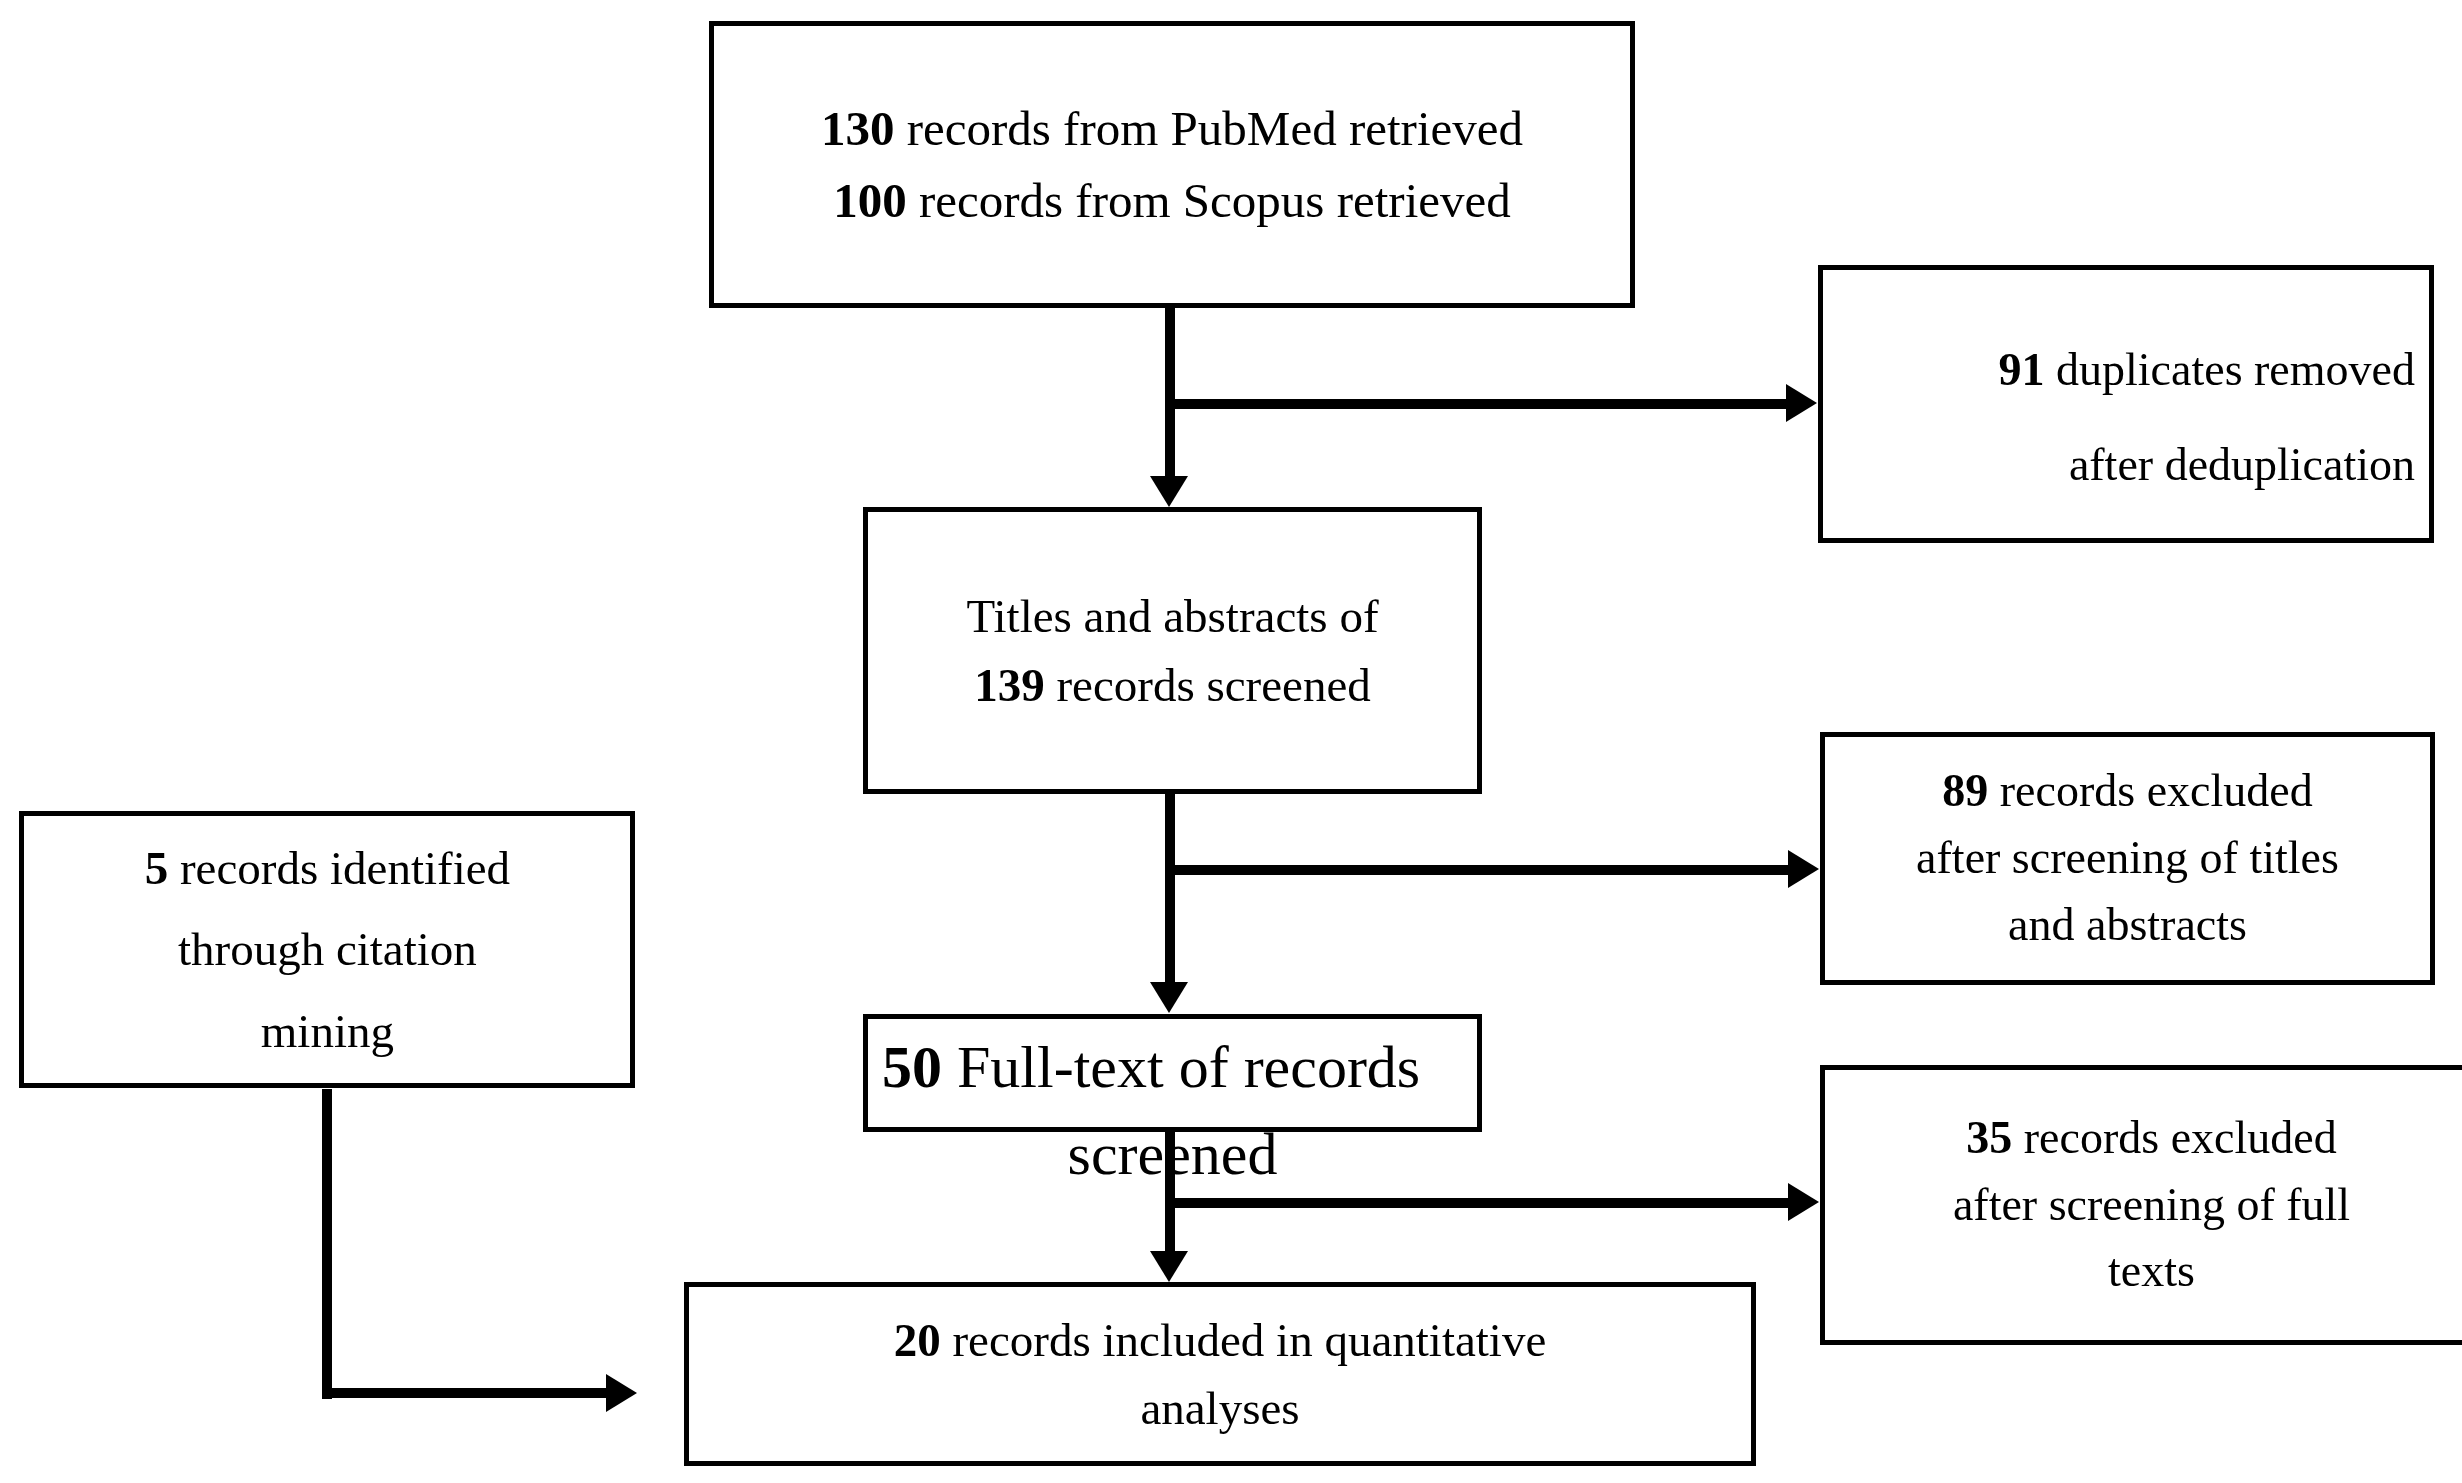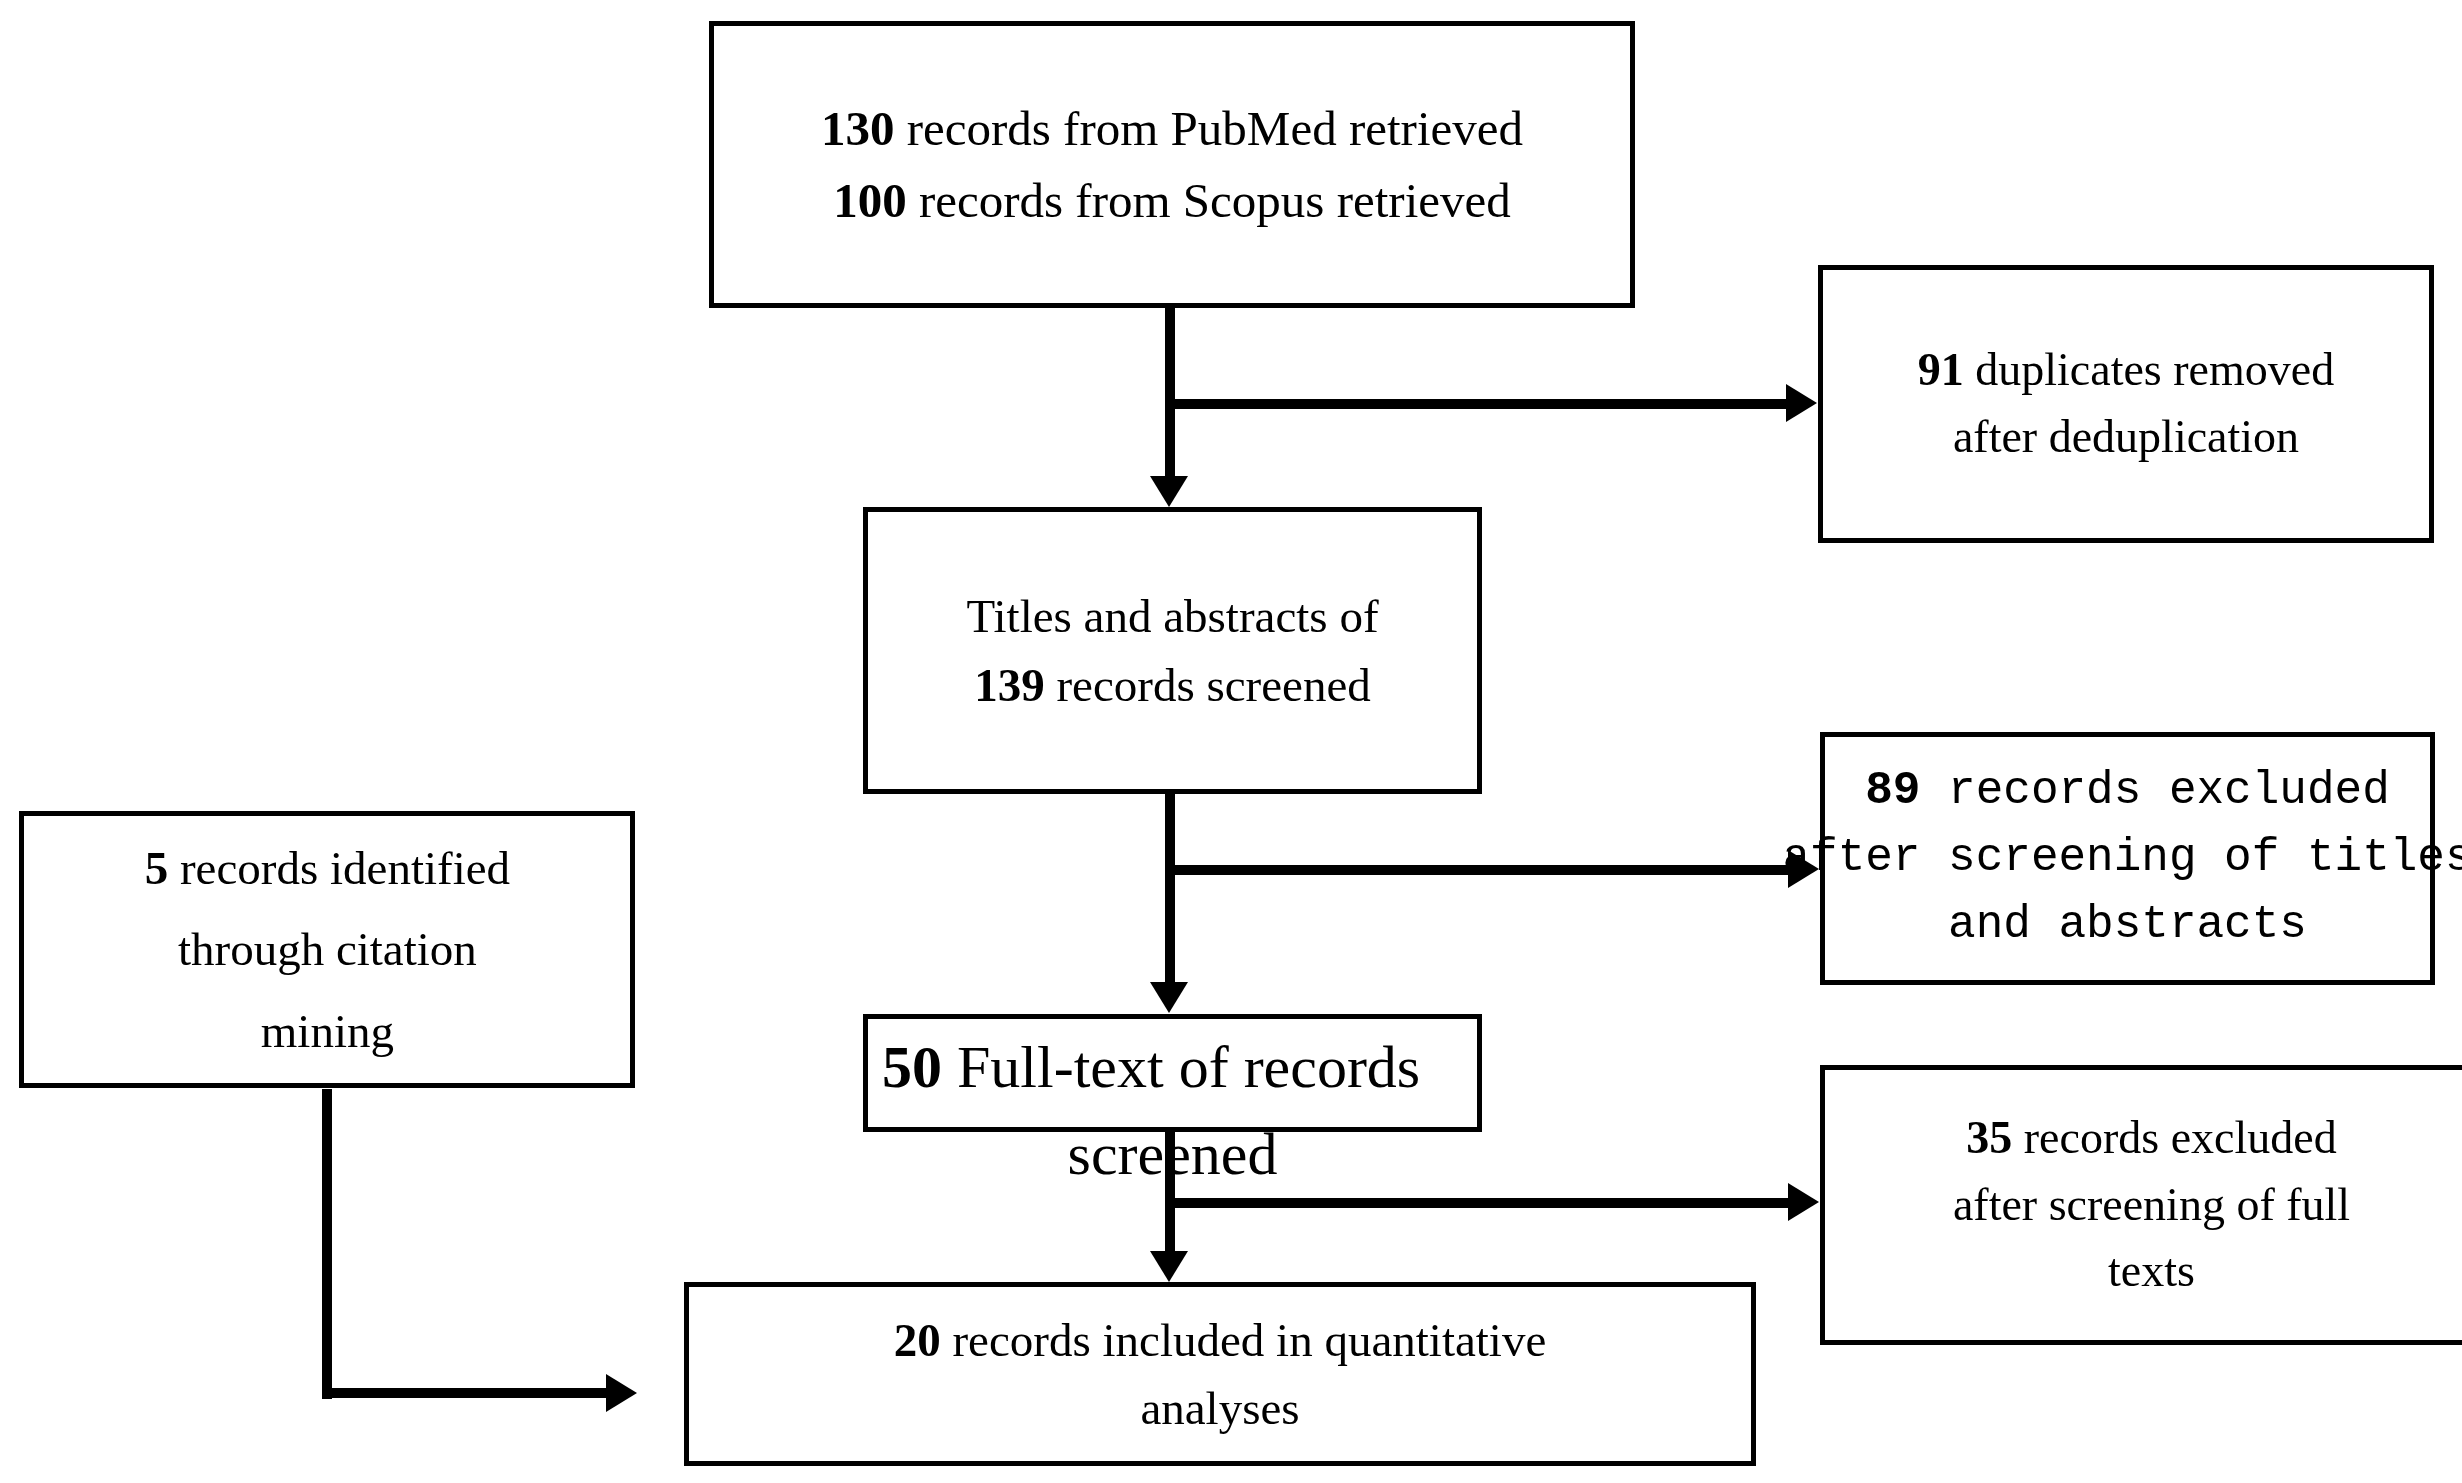--- a/index.html
+++ b/index.html
@@ -43,33 +43,32 @@
     width: 926px; height: 287px;
     font-size: 49px;
   }
   #node-sources .line { text-align: left; }
 
   #node-duplicates {
     left: 1818px; top: 265px;
     width: 616px; height: 278px;
     font-size: 46px;
   }
-  #node-duplicates .line { width: 100%; }
+  #node-duplicates .line { text-align: right; width: 100%; margin-top: 28px; }
 
   #node-screened {
     left: 863px; top: 507px;
     width: 619px; height: 287px;
     font-size: 47px;
   }
 
   #node-excluded-titles {
     left: 1820px; top: 732px;
     width: 615px; height: 253px;
     font-size: 46px;
-    font-family: Liberation Mono, monospace;
   }
 
   #node-fulltext {
     left: 863px; top: 1014px;
     width: 619px; height: 118px;
     font-size: 60px;
     justify-content: flex-start;
     padding-top: 4.6px;
   }
   #node-fulltext .line:first-child { text-align: left; width: 100%; }

